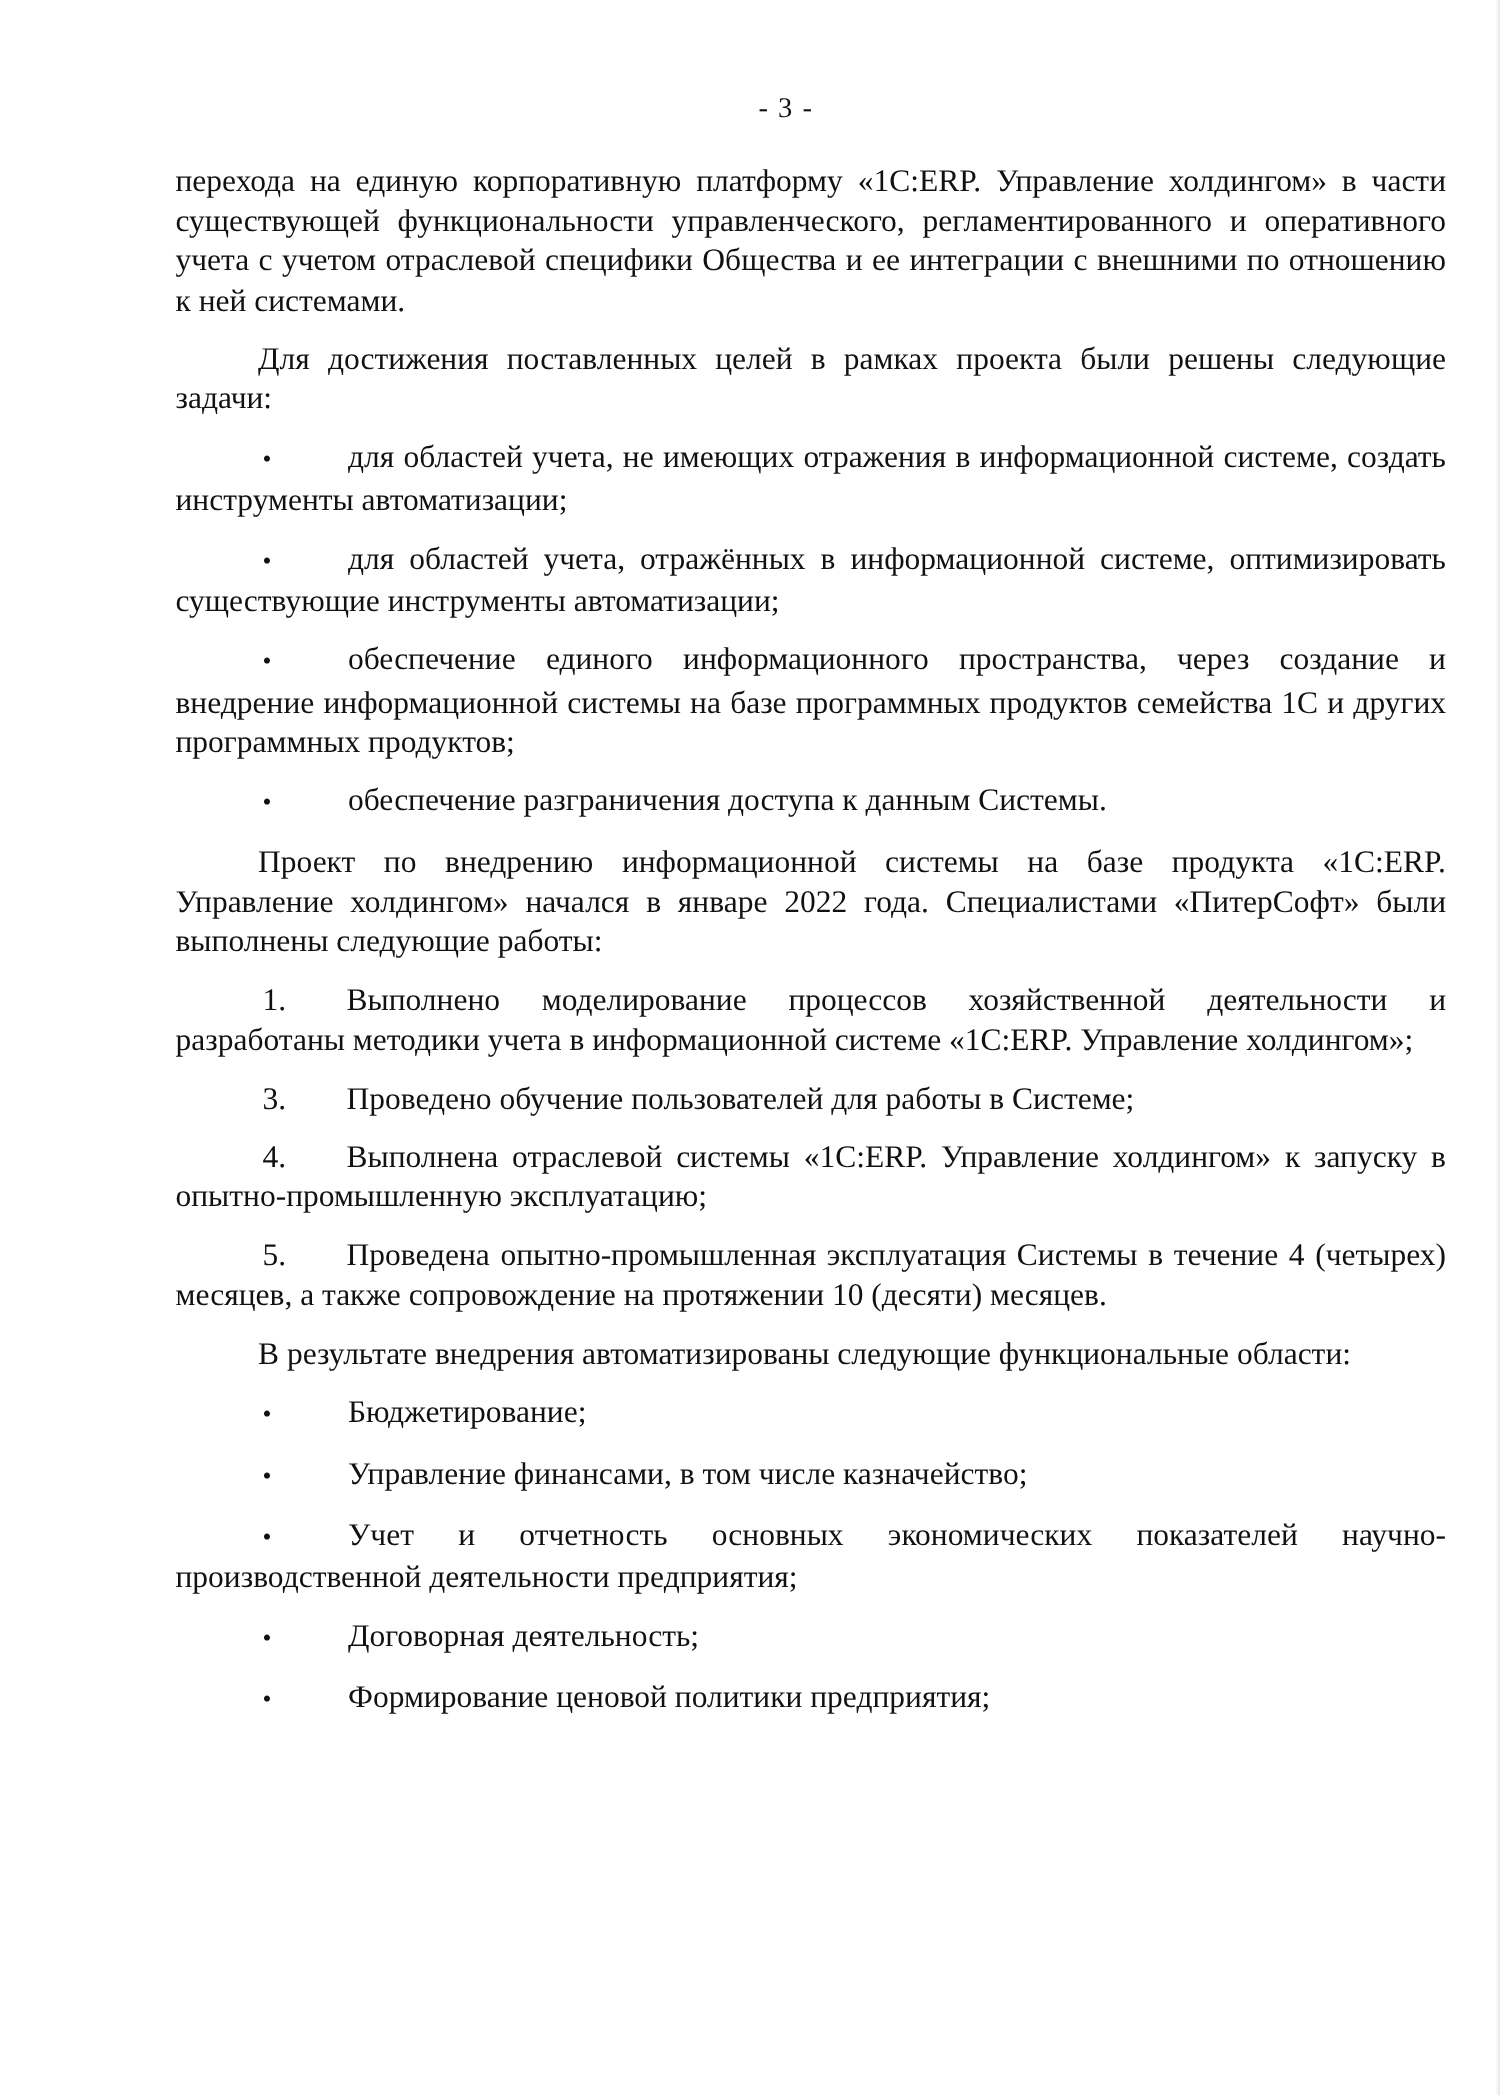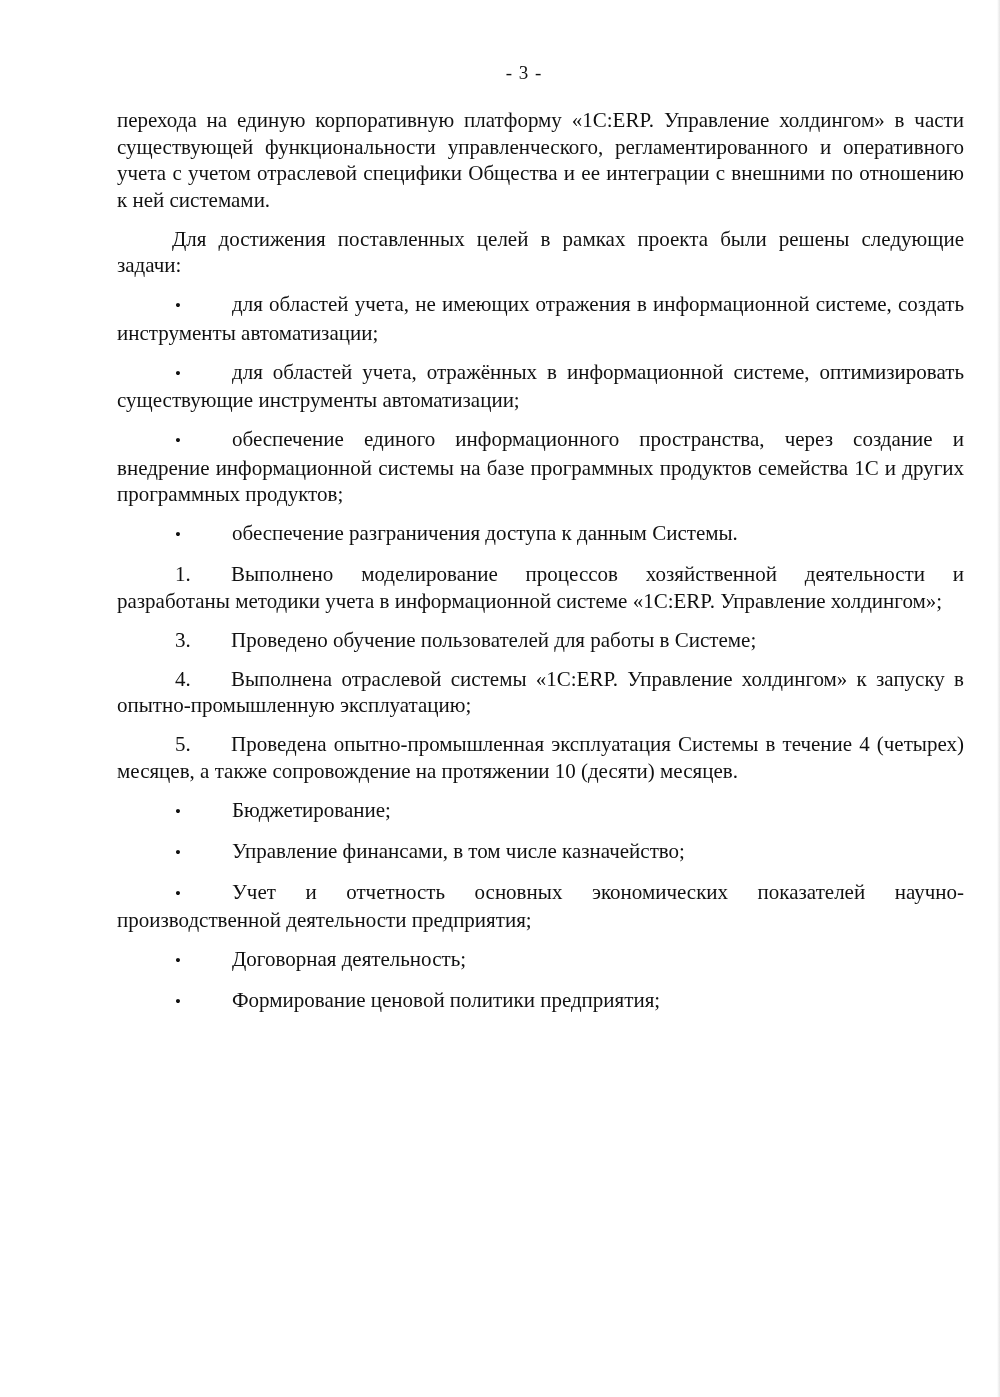--- a/index.html
+++ b/index.html
@@ -75,28 +75,30 @@
 
   <p class="para">Для достижения поставленных целей в рамках проекта были решены следующие задачи:</p>
 
   <div>
     <p class="list-item bullet"><span class="marker">•</span><span>для областей учета, не имеющих отражения в информационной системе, создать инструменты автоматизации;</span></p>
     <p class="list-item bullet"><span class="marker">•</span><span>для областей учета, отражённых в информационной системе, оптимизировать существующие инструменты автоматизации;</span></p>
     <p class="list-item bullet"><span class="marker">•</span><span>обеспечение единого информационного пространства, через создание и внедрение информационной системы на базе программных продуктов семейства 1С и других программных продуктов;</span></p>
     <p class="list-item bullet"><span class="marker">•</span><span>обеспечение разграничения доступа к данным Системы.</span></p>
   </div>
 
+  <p class="para">Проект по внедрению информационной системы на базе продукта «1С:ERP. Управление холдингом» начался в январе 2022 года. Специалистами «ПитерСофт» были выполнены следующие работы:</p>
 
   <div>
     <p class="list-item numbered"><span class="marker">1.</span><span>Выполнено моделирование процессов хозяйственной деятельности и разработаны методики учета в информационной системе «1С:ERP. Управление холдингом»;</span></p>
     <p class="list-item numbered"><span class="marker">3.</span><span>Проведено обучение пользователей для работы в Системе;</span></p>
     <p class="list-item numbered"><span class="marker">4.</span><span>Выполнена отраслевой системы «1С:ERP. Управление холдингом» к запуску в опытно-промышленную эксплуатацию;</span></p>
     <p class="list-item numbered"><span class="marker">5.</span><span>Проведена опытно-промышленная эксплуатация Системы в течение 4 (четырех) месяцев, а также сопровождение на протяжении 10 (десяти) месяцев.</span></p>
   </div>
 
+  <p class="para">В результате внедрения автоматизированы следующие функциональные области:</p>
 
   <div>
     <p class="list-item bullet"><span class="marker">•</span><span>Бюджетирование;</span></p>
     <p class="list-item bullet"><span class="marker">•</span><span>Управление финансами, в том числе казначейство;</span></p>
     <p class="list-item bullet"><span class="marker">•</span><span>Учет и отчетность основных экономических показателей научно-производственной деятельности предприятия;</span></p>
     <p class="list-item bullet"><span class="marker">•</span><span>Договорная деятельность;</span></p>
     <p class="list-item bullet"><span class="marker">•</span><span>Формирование ценовой политики предприятия;</span></p>
   </div>
 
 </div>

